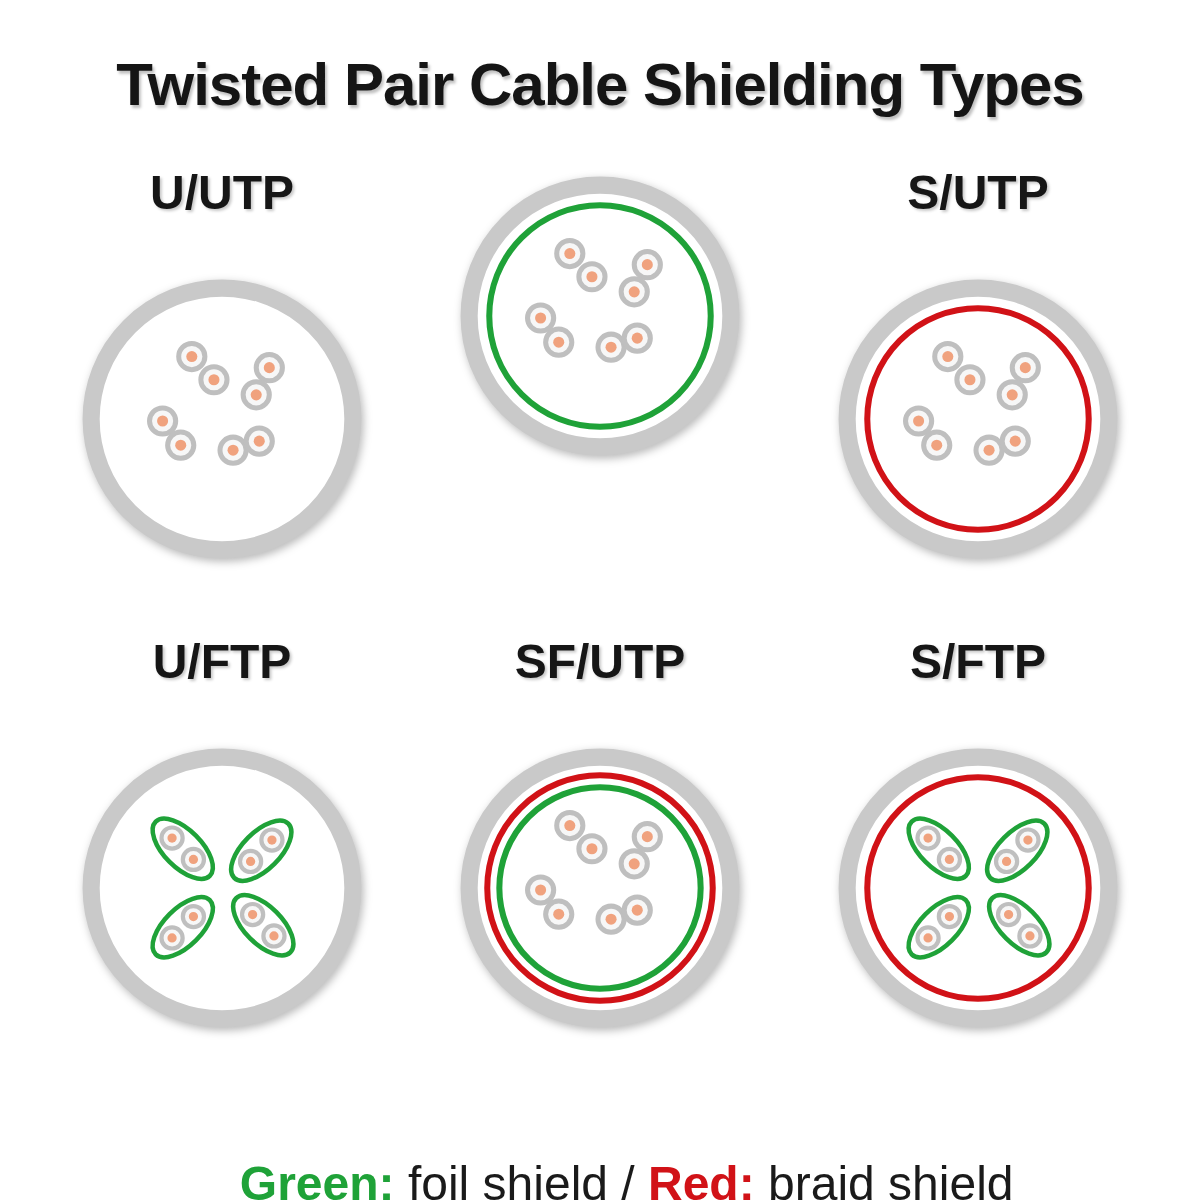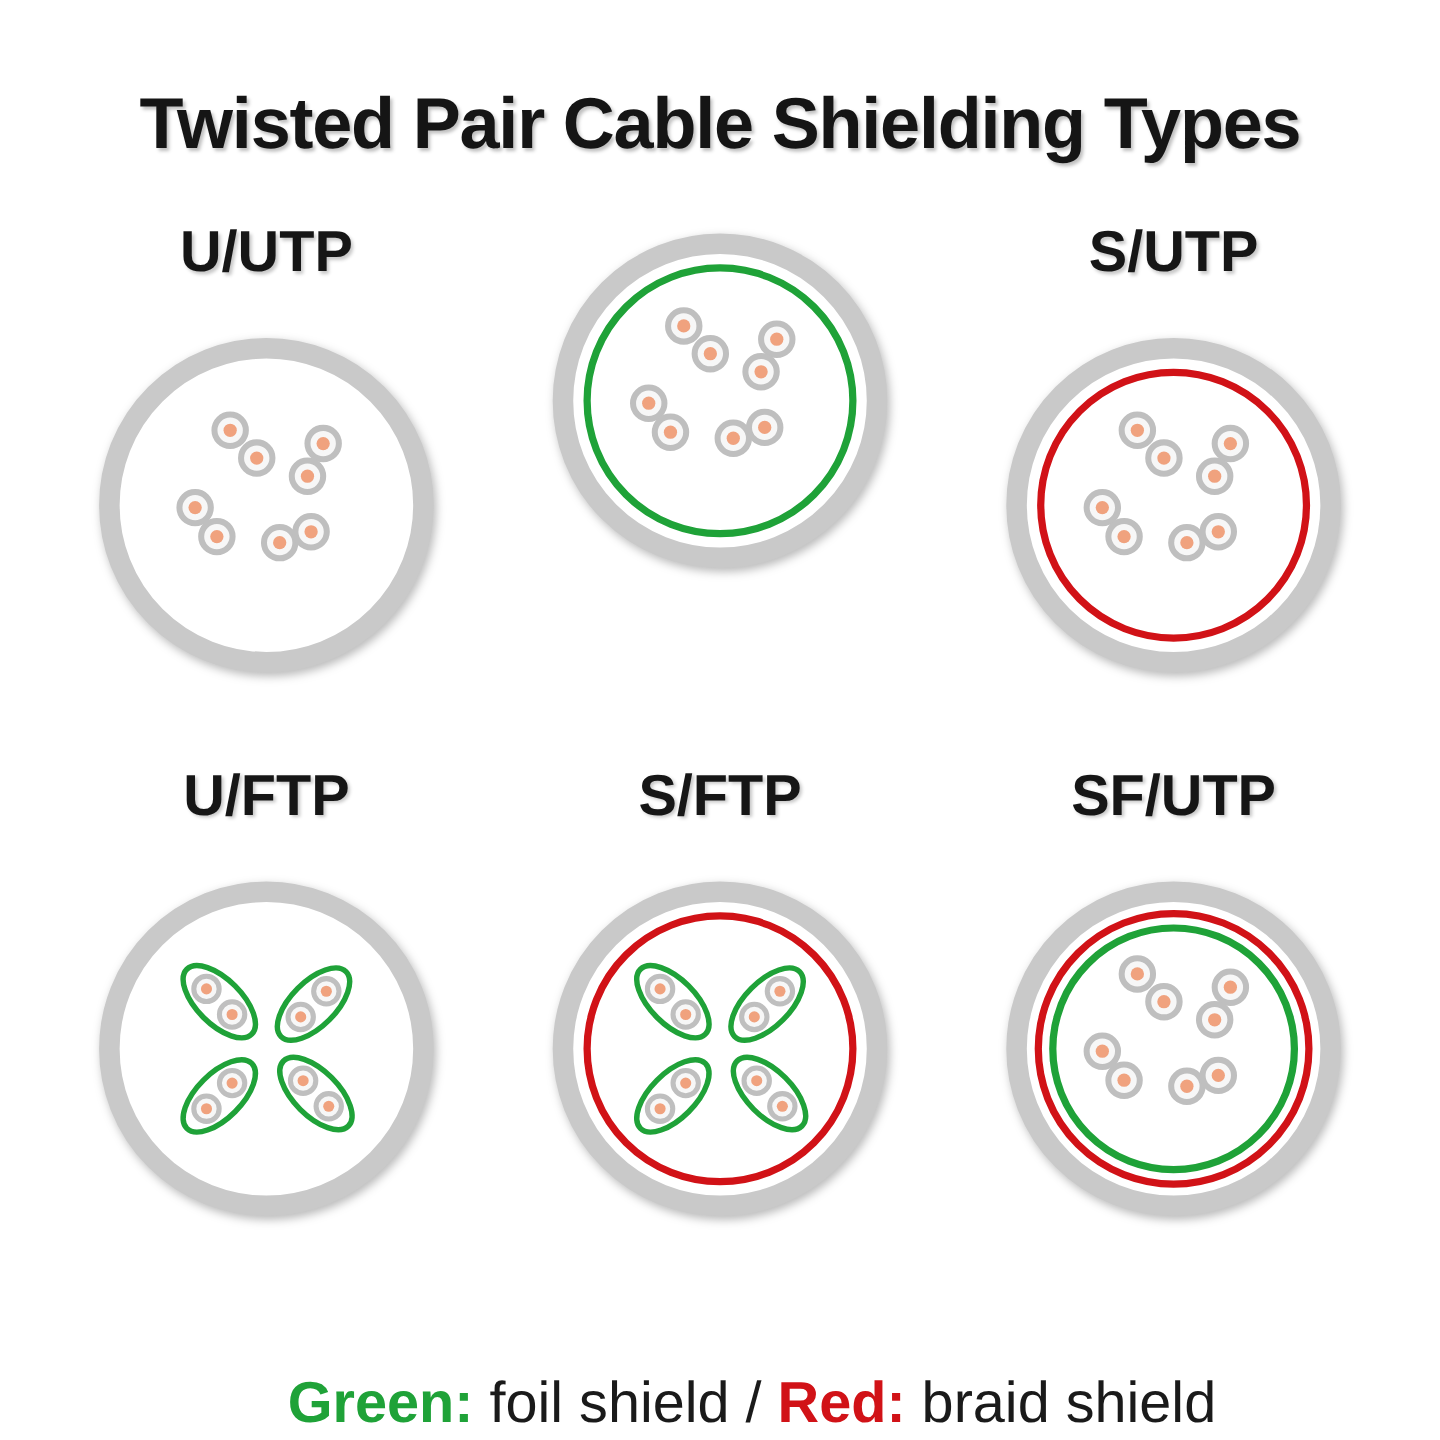--- a/index.html
+++ b/index.html
@@ -1,36 +1,36 @@
 <!DOCTYPE html>
 <html><head>
 <meta charset="utf-8">
 <style>
   html,body { margin:0; padding:0; background:#ffffff; }
   .poster {
     width:1200px; height:1200px; box-sizing:border-box;
-    padding:46px 20px 0;
+    padding:28px 20px 0;
     font-family:"Liberation Sans", sans-serif;
     display:flex; flex-direction:column; align-items:center;
     background:#ffffff;
     overflow:hidden;
   }
   .title {
     font-size:60px; font-weight:700; color:#151515;
     margin:22px 0 46px; letter-spacing:-1px;
     text-shadow:2px 3px 3px rgba(0,0,0,.25);
     text-align:center;
   }
   .grid {
     display:grid;
     grid-template-columns:repeat(3, 378px);
     row-gap:64px;
     justify-items:center;
   }
-  .cell { display:flex; flex-direction:column; align-items:center; margin:0; }
+  .cell { display:flex; flex-direction:column; align-items:center; margin:0;gap:16px; }
   .cell figcaption {
     font-size:48px; font-weight:700; color:#161616;
     text-shadow:2px 2px 3px rgba(0,0,0,.22);
     margin-bottom:32px; text-align:center;
   }
   svg.cable-svg {
     width:302px; height:302px;
     filter:drop-shadow(2px 3px 4px rgba(0,0,0,.28));
   }
   .legend {
@@ -169,20 +169,52 @@
           <g transform="translate(191,187) rotate(45)">
             <ellipse cx="0" cy="0" rx="38" ry="18.5" fill="#ffffff" stroke="#1fa238" stroke-width="4.5"></ellipse>
             <circle cx="-15" cy="0" r="10.5" fill="#f7f7f7" stroke="#bfbfbf" stroke-width="4.2"></circle>
             <circle cx="-15" cy="0" r="4.6" fill="#f0a27e"></circle>
             <circle cx="15" cy="0" r="10.5" fill="#f7f7f7" stroke="#bfbfbf" stroke-width="4.2"></circle>
             <circle cx="15" cy="0" r="4.6" fill="#f0a27e"></circle>
           </g>
         </svg>
       </figure>
       <figure class="cell">
+        <figcaption>SF/UTP</figcaption>
+        <svg viewBox="0 0 300 300" class="cable-svg">
+          <circle cx="150" cy="150" r="130" fill="#ffffff" stroke="#c9c9c9" stroke-width="17"></circle>
+          <circle cx="150" cy="150" r="112" fill="none" stroke="#d11217" stroke-width="6"></circle>
+          <circle cx="150" cy="150" r="100" fill="none" stroke="#1fa238" stroke-width="6"></circle>
+          <g>
+            <circle cx="120" cy="88" r="13" fill="#f7f7f7" stroke="#bfbfbf" stroke-width="5"></circle>
+            <circle cx="120" cy="88" r="5.5" fill="#f0a27e"></circle>
+            <circle cx="142" cy="111" r="13" fill="#f7f7f7" stroke="#bfbfbf" stroke-width="5"></circle>
+            <circle cx="142" cy="111" r="5.5" fill="#f0a27e"></circle>
+          </g>
+          <g>
+            <circle cx="197" cy="99" r="13" fill="#f7f7f7" stroke="#bfbfbf" stroke-width="5"></circle>
+            <circle cx="197" cy="99" r="5.5" fill="#f0a27e"></circle>
+            <circle cx="184" cy="126" r="13" fill="#f7f7f7" stroke="#bfbfbf" stroke-width="5"></circle>
+            <circle cx="184" cy="126" r="5.5" fill="#f0a27e"></circle>
+          </g>
+          <g>
+            <circle cx="91" cy="152" r="13" fill="#f7f7f7" stroke="#bfbfbf" stroke-width="5"></circle>
+            <circle cx="91" cy="152" r="5.5" fill="#f0a27e"></circle>
+            <circle cx="109" cy="176" r="13" fill="#f7f7f7" stroke="#bfbfbf" stroke-width="5"></circle>
+            <circle cx="109" cy="176" r="5.5" fill="#f0a27e"></circle>
+          </g>
+          <g>
+            <circle cx="161" cy="181" r="13" fill="#f7f7f7" stroke="#bfbfbf" stroke-width="5"></circle>
+            <circle cx="161" cy="181" r="5.5" fill="#f0a27e"></circle>
+            <circle cx="187" cy="172" r="13" fill="#f7f7f7" stroke="#bfbfbf" stroke-width="5"></circle>
+            <circle cx="187" cy="172" r="5.5" fill="#f0a27e"></circle>
+          </g>
+        </svg>
+      </figure>
+      <figure class="cell">
         <figcaption>S/FTP</figcaption>
         <svg viewBox="0 0 300 300" class="cable-svg">
           <circle cx="150" cy="150" r="130" fill="#ffffff" stroke="#c9c9c9" stroke-width="17"></circle>
           <circle cx="150" cy="150" r="110" fill="none" stroke="#d11217" stroke-width="6"></circle>
           <g transform="translate(111,111) rotate(45)">
             <ellipse cx="0" cy="0" rx="38" ry="18.5" fill="#ffffff" stroke="#1fa238" stroke-width="4.5"></ellipse>
             <circle cx="-15" cy="0" r="10.5" fill="#f7f7f7" stroke="#bfbfbf" stroke-width="4.2"></circle>
             <circle cx="-15" cy="0" r="4.6" fill="#f0a27e"></circle>
             <circle cx="15" cy="0" r="10.5" fill="#f7f7f7" stroke="#bfbfbf" stroke-width="4.2"></circle>
             <circle cx="15" cy="0" r="4.6" fill="#f0a27e"></circle>
@@ -200,52 +232,20 @@
             <circle cx="-15" cy="0" r="4.6" fill="#f0a27e"></circle>
             <circle cx="15" cy="0" r="10.5" fill="#f7f7f7" stroke="#bfbfbf" stroke-width="4.2"></circle>
             <circle cx="15" cy="0" r="4.6" fill="#f0a27e"></circle>
           </g>
           <g transform="translate(191,187) rotate(45)">
             <ellipse cx="0" cy="0" rx="38" ry="18.5" fill="#ffffff" stroke="#1fa238" stroke-width="4.5"></ellipse>
             <circle cx="-15" cy="0" r="10.5" fill="#f7f7f7" stroke="#bfbfbf" stroke-width="4.2"></circle>
             <circle cx="-15" cy="0" r="4.6" fill="#f0a27e"></circle>
             <circle cx="15" cy="0" r="10.5" fill="#f7f7f7" stroke="#bfbfbf" stroke-width="4.2"></circle>
             <circle cx="15" cy="0" r="4.6" fill="#f0a27e"></circle>
-          </g>
-        </svg>
-      </figure>
-      <figure class="cell">
-        <figcaption>SF/UTP</figcaption>
-        <svg viewBox="0 0 300 300" class="cable-svg">
-          <circle cx="150" cy="150" r="130" fill="#ffffff" stroke="#c9c9c9" stroke-width="17"></circle>
-          <circle cx="150" cy="150" r="112" fill="none" stroke="#d11217" stroke-width="6"></circle>
-          <circle cx="150" cy="150" r="100" fill="none" stroke="#1fa238" stroke-width="6"></circle>
-          <g>
-            <circle cx="120" cy="88" r="13" fill="#f7f7f7" stroke="#bfbfbf" stroke-width="5"></circle>
-            <circle cx="120" cy="88" r="5.5" fill="#f0a27e"></circle>
-            <circle cx="142" cy="111" r="13" fill="#f7f7f7" stroke="#bfbfbf" stroke-width="5"></circle>
-            <circle cx="142" cy="111" r="5.5" fill="#f0a27e"></circle>
-          </g>
-          <g>
-            <circle cx="197" cy="99" r="13" fill="#f7f7f7" stroke="#bfbfbf" stroke-width="5"></circle>
-            <circle cx="197" cy="99" r="5.5" fill="#f0a27e"></circle>
-            <circle cx="184" cy="126" r="13" fill="#f7f7f7" stroke="#bfbfbf" stroke-width="5"></circle>
-            <circle cx="184" cy="126" r="5.5" fill="#f0a27e"></circle>
-          </g>
-          <g>
-            <circle cx="91" cy="152" r="13" fill="#f7f7f7" stroke="#bfbfbf" stroke-width="5"></circle>
-            <circle cx="91" cy="152" r="5.5" fill="#f0a27e"></circle>
-            <circle cx="109" cy="176" r="13" fill="#f7f7f7" stroke="#bfbfbf" stroke-width="5"></circle>
-            <circle cx="109" cy="176" r="5.5" fill="#f0a27e"></circle>
-          </g>
-          <g>
-            <circle cx="161" cy="181" r="13" fill="#f7f7f7" stroke="#bfbfbf" stroke-width="5"></circle>
-            <circle cx="161" cy="181" r="5.5" fill="#f0a27e"></circle>
-            <circle cx="187" cy="172" r="13" fill="#f7f7f7" stroke="#bfbfbf" stroke-width="5"></circle>
-            <circle cx="187" cy="172" r="5.5" fill="#f0a27e"></circle>
           </g>
         </svg>
       </figure>
     </div>
 
   <div class="legend">
     <span class="g" style="color: rgb(31, 162, 56);">Green:</span><span> foil shield / </span><span class="r" style="color: rgb(209, 18, 23);">Red:</span><span> braid shield</span>
   </div>
 
 </div>

